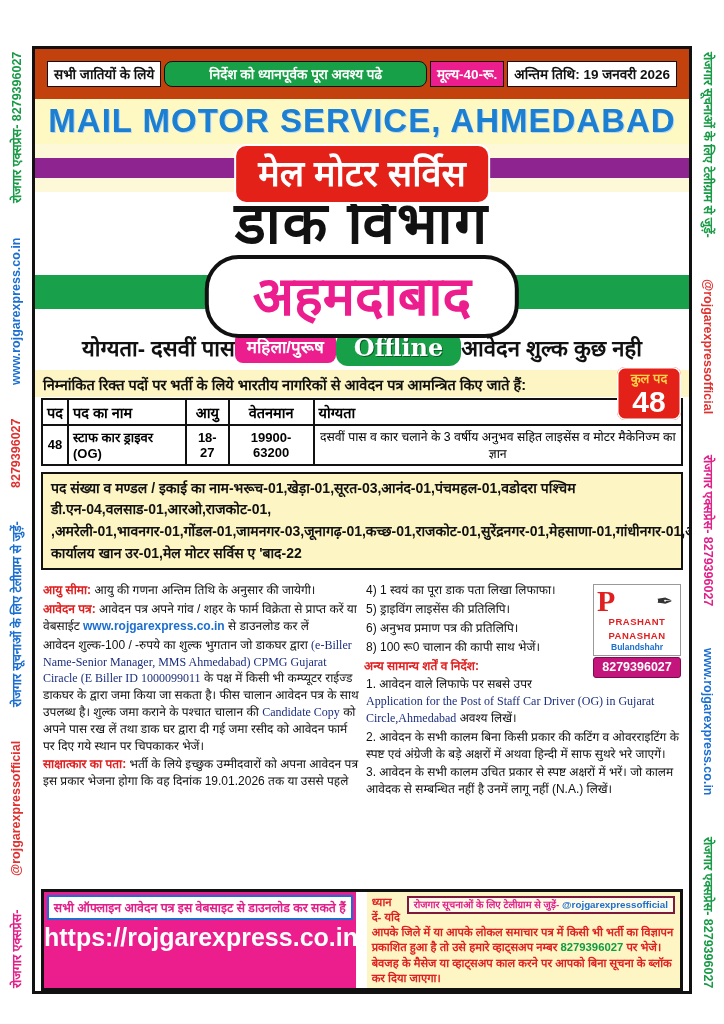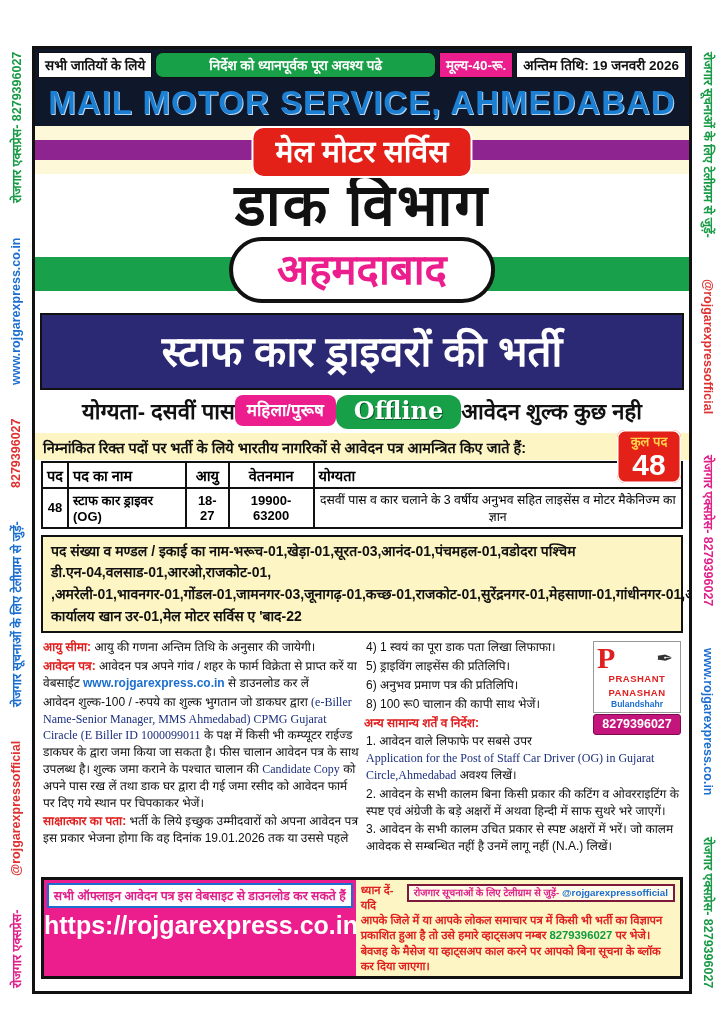--- a/index.html
+++ b/index.html
@@ -14,45 +14,45 @@
   .rail-left  { left:1px;  transform:rotate(180deg); }
   .rail-right { right:1px; }
   .rail span { padding:6px 0; white-space:nowrap; }
   .c-green { color:#189a46; } .c-blue { color:#1c6fd0; } .c-red { color:#e03131; } .c-pink { color:#e0218a; }
 
   
   .frame { position:absolute; left:32px; right:32px; top:46px; bottom:30px;
            border:3px solid #111; background:#fff; display:flex; flex-direction:column; overflow:hidden; }
 
   
-  .topstrip { display:flex; gap:3px; padding:3px; background:#0f172a; }
+  .topstrip { display:flex; gap:3px; padding:12px; background:#c2410c; }
   .ts-box { border:1.5px solid #111; font-weight:bold; font-size:13.5px; padding:3px 6px;
             white-space:nowrap; overflow:hidden; display:flex; align-items:center; justify-content:center; }
   .ts-white { background:#fff; color:#111; }
   .ts-green { background:#18a048; color:#fff; flex:1;border-radius:8px; }
   .ts-pink  { background:#ec1d8d; color:#fff; }
 
-  .org-en { background:#0f172a; color:#1c7fd2; font-weight:bold; font-size:33px; text-align:center;
+  .org-en { background:#fef9c3; color:#1c7fd2; font-weight:bold; font-size:33px; text-align:center;
             letter-spacing:1px; padding:3px 8px 4px; white-space:nowrap; overflow:hidden;
             text-shadow:1px 1px 0 #b8d8f2; }
 
   .purple-band { position:relative; height:48px; background:#fdf8d8; }
   .purple-bar  { position:absolute; left:0; right:0; top:14px; height:20px; background:#8d2490; }
   .red-pill { position:absolute; left:50%; top:0; transform:translateX(-50%); background:#e32119;
-              color:#fff; font-weight:bold; font-size:30px; padding:2px 22px 5px; border-radius:12px;
+              color:#fff; font-weight:bold; font-size:36px; padding:2px 22px 5px; border-radius:12px;
               border:2px solid #fff; white-space:nowrap; }
 
   .dept { color:#111; font-weight:900; font-size:58px; line-height:1.08; text-align:center;
           white-space:nowrap; overflow:hidden; letter-spacing:2px; }
 
   .green-band { position:relative; height:74px; }
   .green-bar  { position:absolute; left:0; right:0; top:20px; height:34px; background:#18a04a; }
   .city-pill  { position:absolute; left:50%; top:0; transform:translateX(-50%); background:#fff;
                 border:4px solid #111; border-radius:34px; color:#ec1d8d; font-weight:bold;
-                font-size:42px; line-height:1.4; padding:0 44px; white-space:nowrap; }
+                font-size:54px; line-height:1.4; padding:0 44px; white-space:nowrap; }
 
   .recruit { background:#2b2874; border:2px solid #111; margin:2px 5px; color:#fff; font-weight:bold;
              font-size:42px; text-align:center; padding:6px 0 10px; white-space:nowrap; overflow:hidden; }
 
   .elig { display:flex; align-items:flex-start; justify-content:center; gap:0; padding:3px 6px 4px; }
   .elig-qual, .elig-fee { font-weight:bold; font-size:22px; color:#111; white-space:nowrap; }
   .pill-pink  { background:#ec1d8d; color:#fff; font-weight:bold; font-size:17px; padding:3px 12px 5px;
                 border-radius:8px; white-space:nowrap; }
   .pill-green { background:#18a048; color:#fff; font-weight:bold; font-size:24px; padding:1px 18px 4px;
                 border-radius:12px; font-family:"DejaVu Serif", serif; white-space:nowrap;
@@ -69,40 +69,40 @@
   .vtable th, .vtable td { border:2px solid #111; padding:2px 4px; }
   .vtable th { font-size:14.5px; font-weight:bold; text-align:left; }
   .vtable td { font-size:13px; font-weight:bold; }
   .vtable .c-center { text-align:center; }
   .vtable .qual-cell { font-weight:normal; font-size:12.3px; }
 
   .dist { background:#fdf5c3; border:2px solid #111; margin:6px 6px 4px; padding:4px 8px;
           font-weight:bold; font-size:14px; line-height:1.55; color:#111; }
 
   
-  .body-cols { flex:1; display:flex; gap:4px; padding:2px 8px 0; overflow:hidden; }
+  .body-cols { flex:1; display:flex; gap:4px; padding:2px 8px 0; overflow:hidden;margin-top:6px; }
   .col { width:50%; font-size:12px; line-height:1.4; color:#111; }
   .col p { margin-bottom:2px; }
   .red-label { color:#e02020; font-weight:bold; }
   .link { color:#1c6fd0; font-weight:bold; }
   .en { color:#1b2e7d; font-family:"Liberation Serif", serif; }
   .num-item { margin:0 0 1px 2px; }
 
   .stamp { float:right; width:88px; margin:2px 0 4px 6px; text-align:center; }
   .stamp-top { border:1px solid #999; background:#fff; padding:2px 1px 1px; position:relative; }
   .stamp-p { color:#e02020; font-family:"Liberation Serif", serif; font-weight:bold; font-size:30px;
              float:left; line-height:0.9; margin-left:2px; }
   .stamp-pen { font-size:20px; color:#333; display:block; text-align:right; padding-right:6px; }
   .stamp-n1, .stamp-n2 { clear:none; color:#e02020; font-weight:bold; font-size:9.5px; letter-spacing:0.5px; }
   .stamp-city { color:#1c6fd0; font-weight:bold; font-size:8.5px; }
   .stamp-ribbon { background:#c4157c; color:#fff; font-weight:bold; font-size:12.5px; border-radius:3px;
                   margin-top:1px; padding:1px 0; border:1px solid #7d0b4e; }
 
   
-  .footer { display:flex; border:3px solid #111; margin:4px 6px 12px; }
+  .footer { display:flex; border:3px solid #111; margin:4px 6px 0;gap:11px; }
   .f-left { width:49%; display:flex; flex-direction:column; background:#ec1d8d; }
   .dl-box { background:#fff; border:2.5px solid #1c6fd0; margin:3px; padding:2px 4px; color:#e0218a;
             font-weight:bold; font-size:12.3px; text-align:center; white-space:nowrap; overflow:hidden; }
   .site-bar { color:#fff; font-weight:900; font-size:25px; text-align:left; padding:0 0 3px;
               white-space:nowrap; overflow:hidden; }
   .f-right { width:51%; background:#fdf5c3; padding:3px 5px 2px; font-size:11.3px; line-height:1.35;
              font-weight:bold; color:#e02020; }
   .f-phone { color:#0e9c44; }
   .tg-box { float:right; border:2px solid #7d1a3c; background:#fffbe8; margin:1px 0 1px 4px;
             padding:1px 5px; font-size:9.8px; line-height:1.3; color:#e0218a; text-align:right; }
@@ -146,21 +146,20 @@
       <div class="red-pill">मेल मोटर सर्विस</div>
     </div>
 
     <div class="dept">डाक विभाग</div>
 
     <div class="green-band">
       <div class="green-bar"></div>
       <div class="city-pill">अहमदाबाद</div>
     </div>
 
-    <div class="recruit">स्टाफ कार ड्राइवरों की भर्ती</div>
 
     <div class="elig">
       <span class="elig-qual">योग्यता- दसवीं पास</span>
       <span class="pill-pink">महिला/पुरूष</span>
       <span class="pill-green">Offline</span>
       <span class="elig-fee">आवेदन शुल्क कुछ नही</span>
     </div>
 
     <div class="invite-wrap">
       <div class="invite">निम्नांकित रिक्त पदों पर भर्ती के लिये भारतीय नागरिकों से आवेदन पत्र आमन्त्रित किए जाते हैं:</div>

